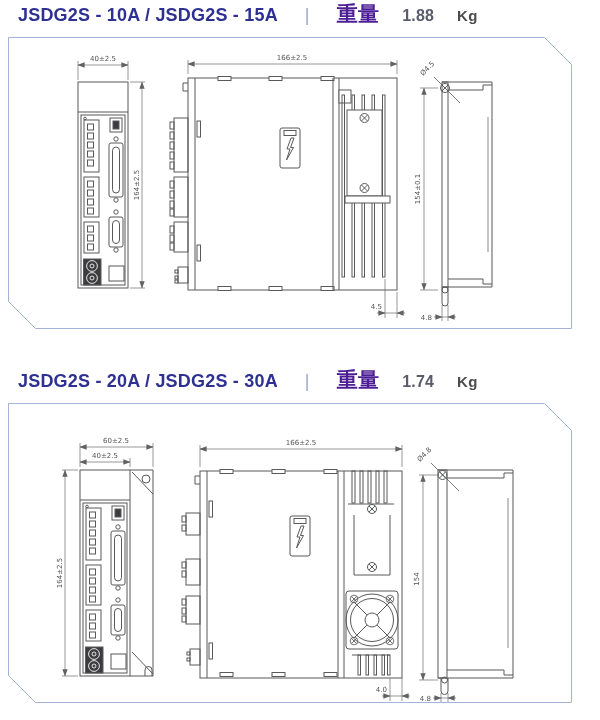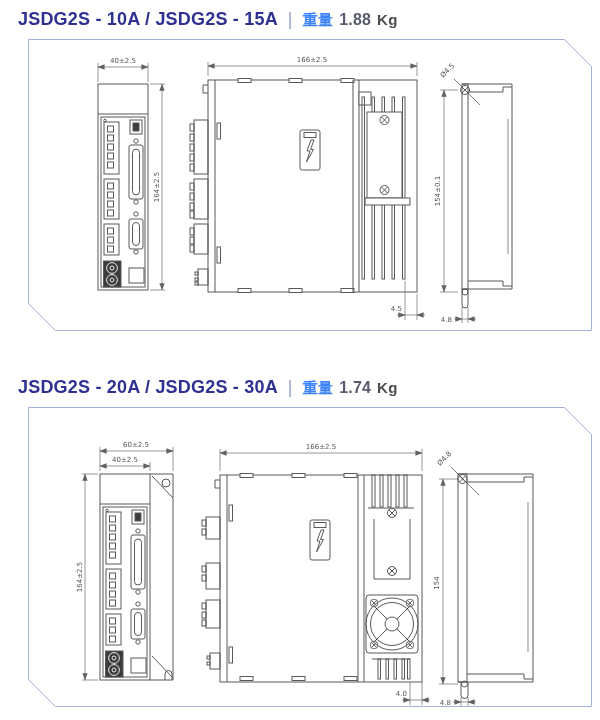--- a/index.html
+++ b/index.html
@@ -1,23 +1,23 @@
 <!DOCTYPE html>
 <html><head>
 <meta charset="utf-8">
 <style>
   html,body{margin:0;padding:0;background:#ffffff;}
   .page{width:600px;height:720px;background:#fff;overflow:hidden;font-family:"Liberation Sans",sans-serif;}
-  .sec-title{margin:0;padding:9px 0 9px 18px;font-size:18px;font-weight:700;letter-spacing:.2px;display:flex;align-items:baseline;gap:6px;}
+  .sec-title{margin:0;padding:0 0 9px 18px;font-size:18px;font-weight:700;letter-spacing:.2px;display:flex;align-items:baseline;gap:23px;}
   .sec-title .model{color:#2e3192;}
   .sec-title .sep{color:#9aa7cf;font-weight:400;padding:0 4px;}
-  .sec-title .wlabel{color:#3b82f6;font-size:15px;}
+  .sec-title .wlabel{color:#4c1d95;font-size:21px;}
   .sec-title .wvalue{color:#5a5c6e;font-size:16px;font-weight:600;}
   .sec-title .wunit{color:#4d4d4f;font-size:15px;}
-  .panel{margin-left:28px;}
+  .panel{margin-left:8px;}
   .panel svg{display:block;}
   .sec2{margin-top:37px;}
   text{font-family:"DejaVu Sans",sans-serif;font-size:7px;fill:#535456;}
 </style>
 </head>
 <body>
 
 <div class="page">
 
   <div>

